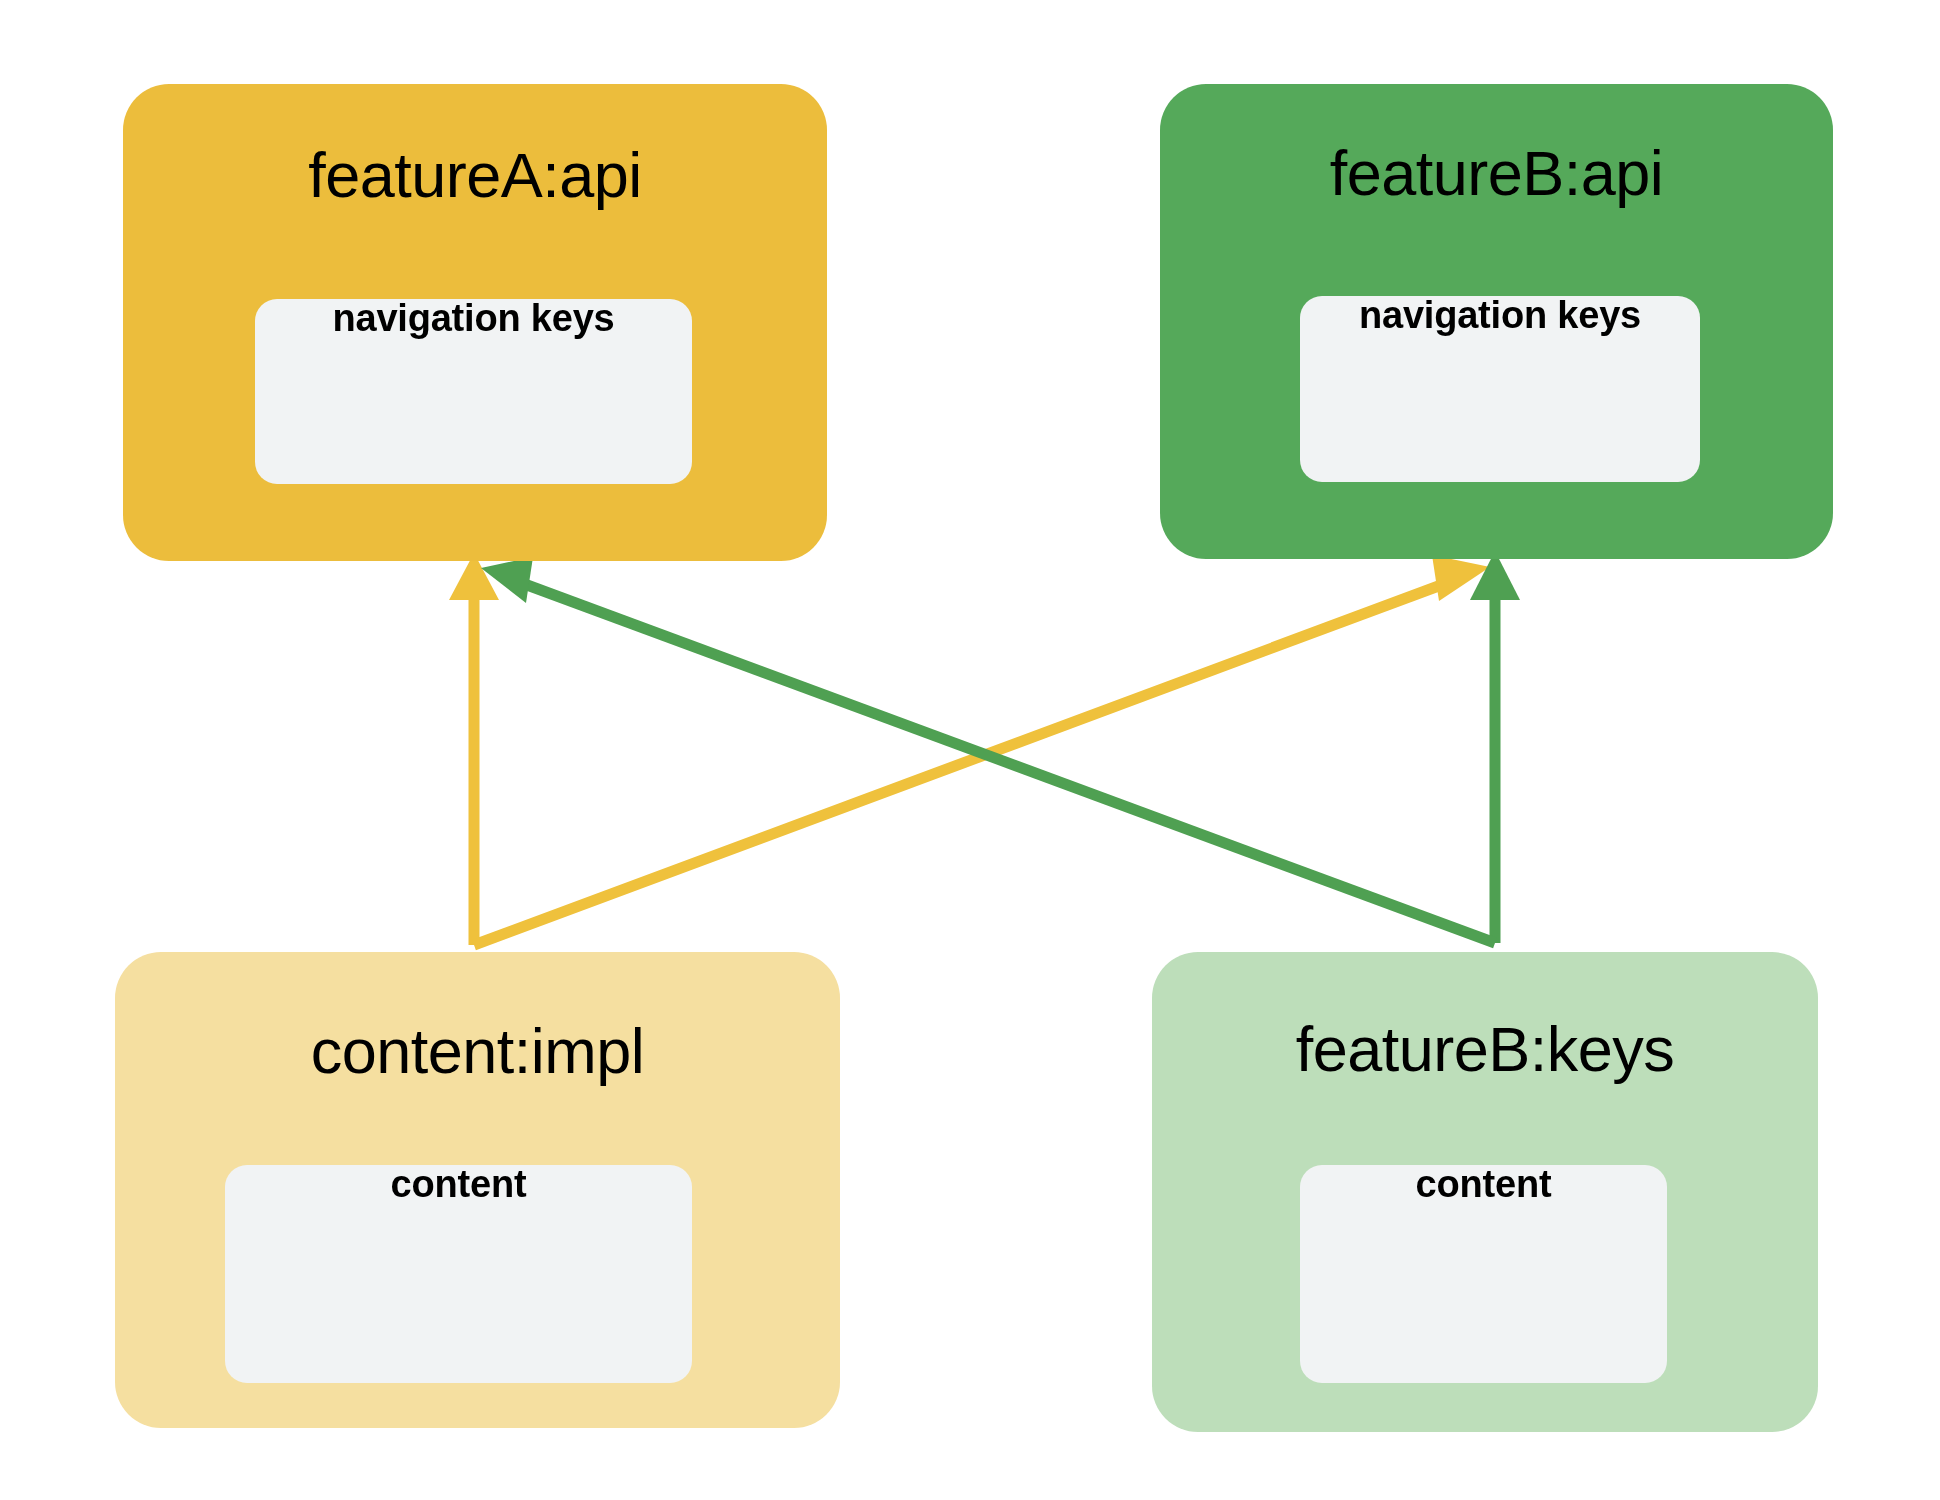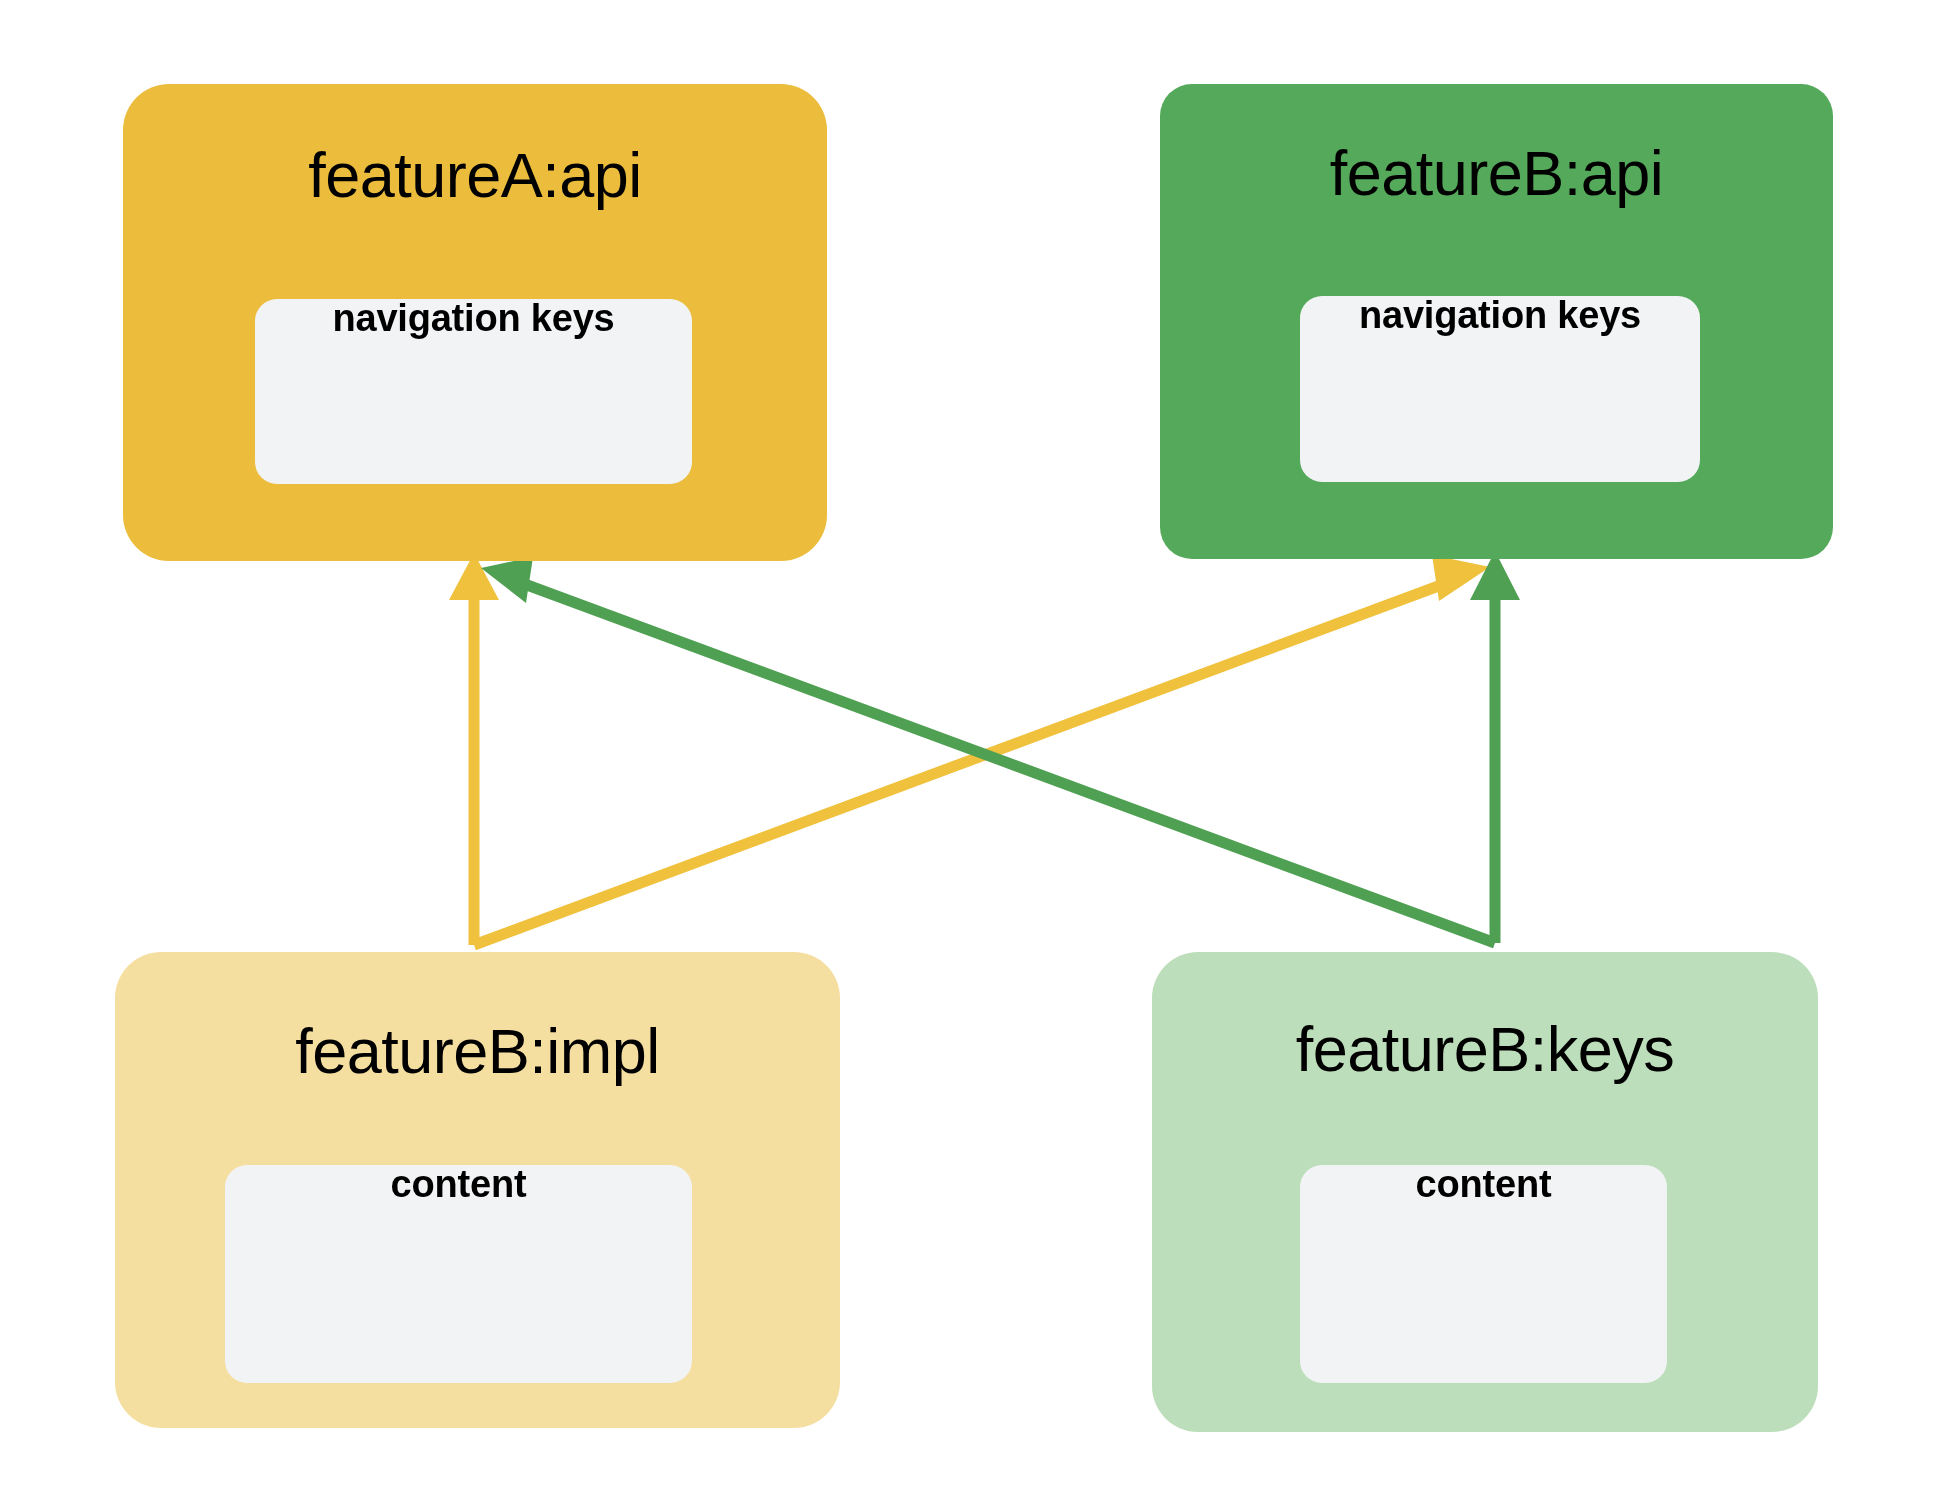--- a/index.html
+++ b/index.html
@@ -47,21 +47,21 @@
     font-size: 38px;
     font-weight: 700;
     color: #000000;
     line-height: 1;
     letter-spacing: -0.2px;
     white-space: nowrap;
   }
 
   
   #card-featureA-api   { left: 123px;  top: 76px;   width: 704px; height: 477px; background: #ECBD3C; }
-  #card-featureB-api   { left: 1160px; top: 76px;   width: 673px; height: 475px; background: #55A95A; border-radius: 32px; }
+  #card-featureB-api   { left: 1160px; top: 76px;   width: 673px; height: 475px; background: #55A95A; }
   #card-featureA-impl  { left: 115px;  top: 944px;  width: 725px; height: 476px; background: #F5DFA0; }
   #card-featureB-impl  { left: 1152px; top: 944px;  width: 666px; height: 480px; background: #BDDEBA; }
 
   #card-featureA-api .module-title  { margin-top: 60px; }
   #card-featureB-api .module-title  { margin-top: 58px; }
   #card-featureA-impl .module-title { margin-top: 68px; }
   #card-featureB-impl .module-title { margin-top: 66px; }
 
   #chip-featureA-api  { left: 132px; top: 215px; width: 437px; height: 185px; }
   #chip-featureB-api  { left: 140px; top: 212px; width: 400px; height: 186px; }
@@ -113,21 +113,21 @@
   </div>
 
   <div class="module-card" id="card-featureB-api">
     <div class="module-title">featureB:api</div>
     <div class="inner-chip" id="chip-featureB-api">
       <span class="inner-chip-label">navigation keys</span>
     </div>
   </div>
 
   <div class="module-card" id="card-featureA-impl">
-    <div class="module-title">featureB:impl</div>
+    <div class="module-title">content:impl</div>
     <div class="inner-chip" id="chip-featureA-impl">
       <span class="inner-chip-label">content</span>
     </div>
   </div>
 
   <div class="module-card" id="card-featureB-impl">
     <div class="module-title">featureB:keys</div>
     <div class="inner-chip" id="chip-featureB-impl">
       <span class="inner-chip-label">content</span>
     </div>

